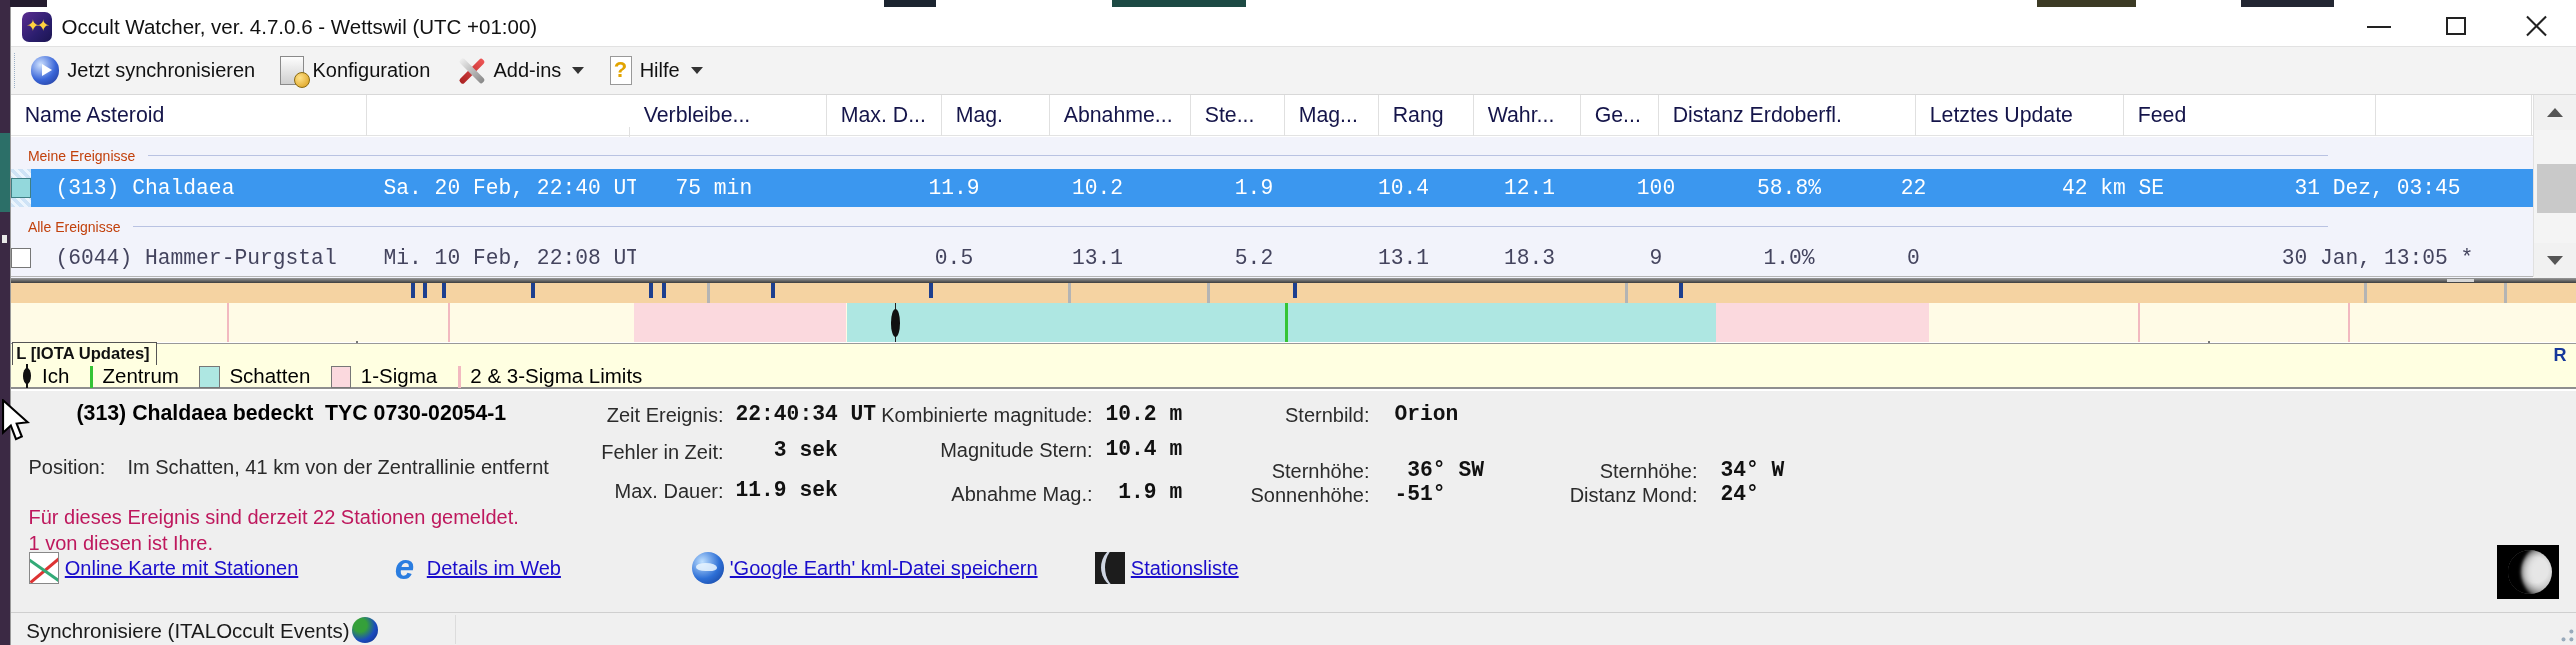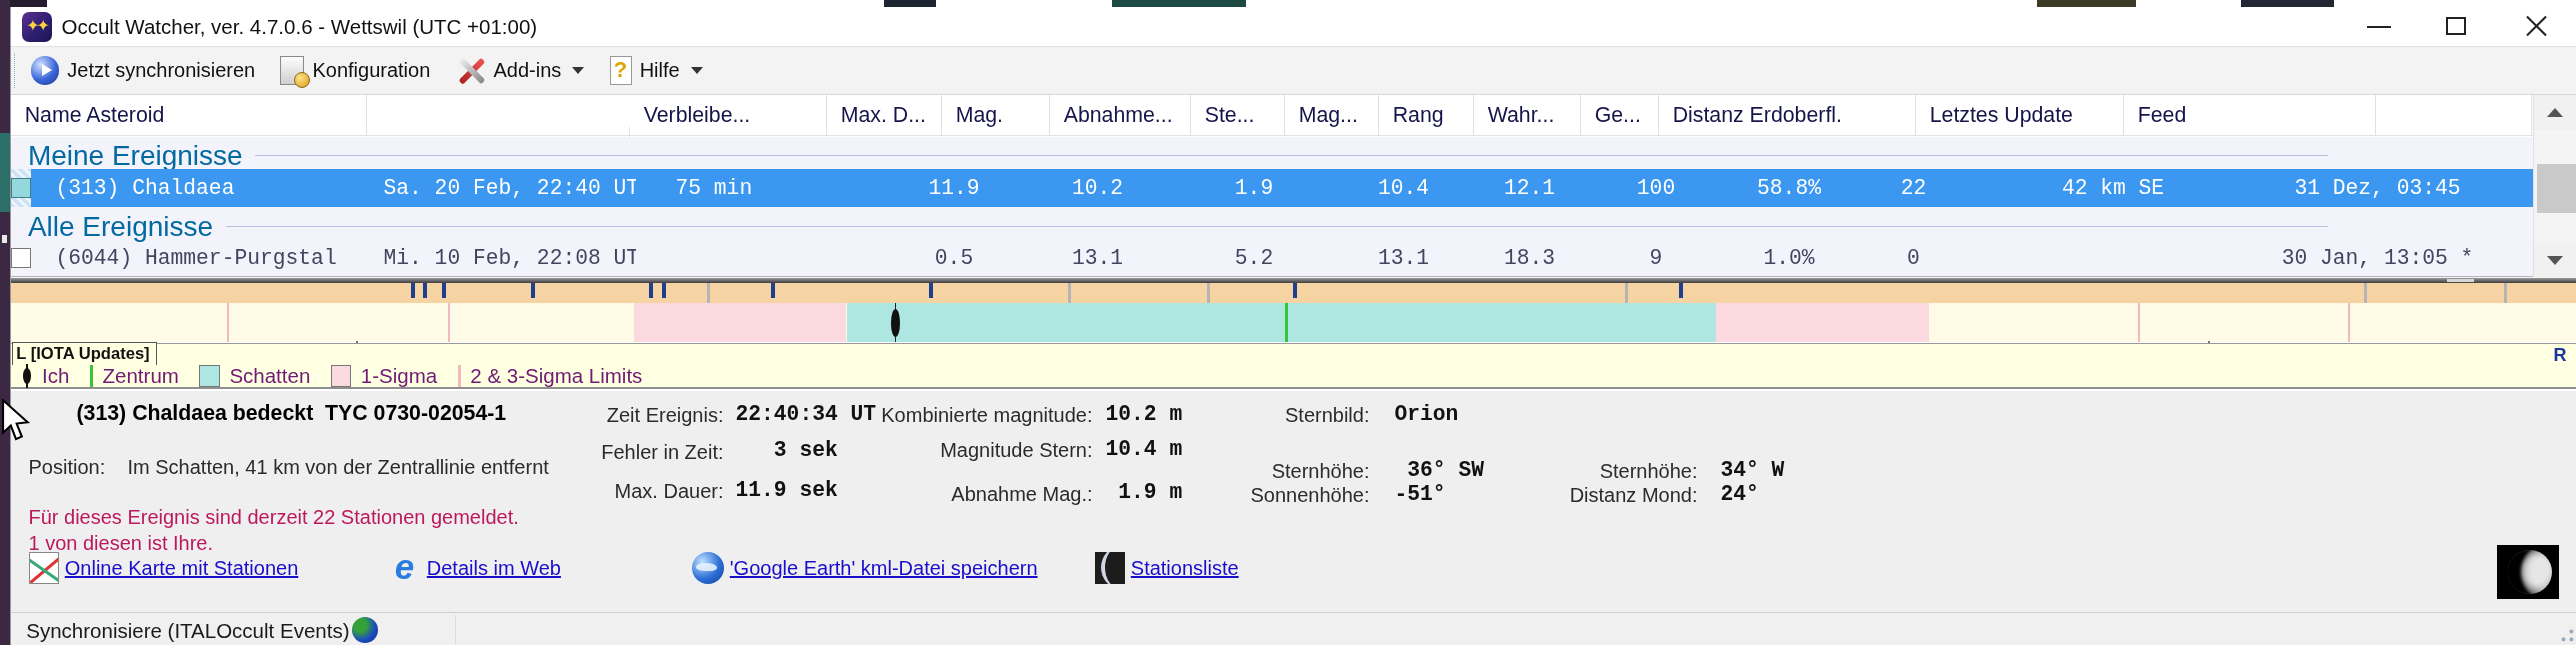--- a/index.html
+++ b/index.html
@@ -46,21 +46,21 @@
   #ic-help { width:22px; height:28.4px; background:#fff; border:1.6px solid #999; position:relative; }
   #ic-help::after { content:"?"; position:absolute; left:3.2px; top:0px; font-size:22px; font-weight:bold; color:#e2a400; }
 
   
   #header-row { position:absolute; left:0; top:88px; width:2522px; height:41px; background:#fff; display:flex;
                 border-bottom:0.8px solid #e3e3e3; }
   .hcell { height:41px; line-height:41px; border-right:0.8px solid #e0e0e0; font-family:Liberation Sans, sans-serif;
            font-size:21.3px; color:#15154a; padding-left:14.2px; white-space:nowrap; overflow:hidden; }
   #rows-region { position:absolute; left:0; top:130px; width:2522px; height:141px; background:#f2f3fb; }
   .group-hdr { position:absolute; left:0; width:2522px; height:25px; display:flex; align-items:center; }
-  .group-hdr .glabel { font-size:28px; color:#0369a1; margin-left:17.4px; white-space:nowrap; }
+  .group-hdr .glabel { font-size:14px; color:#c2410c; margin-left:17.4px; white-space:nowrap; }
   .group-hdr .gline  { flex:1; height:0; border-top:0.8px solid #b9c2e2; margin-left:12.6px; margin-right:205px; }
   .trow { position:absolute; left:0; width:2522px; height:38px; display:flex; }
   .cbzone { width:46px; height:38px; display:flex; align-items:center; justify-content:center; }
   .trow.selected .cbzone { background:repeating-linear-gradient(45deg,#cfe3f6 0 3.2px,#ecf5fd 3.2px 6.3px); }
   .cb { width:20px; height:20px; background:#fff; border:1.6px solid #777; }
   .trow.checked .cb { background:#93d8dc; border-color:#3f7f84; }
   .rowbar { display:flex; height:38px;gap:32px; }
   .trow.selected .rowbar { background:#3b97ef; }
   .cell { height:38px; line-height:38px; font-family:"Liberation Mono","DejaVu Sans Mono",monospace; font-size:21.3px;
           color:#44445e; white-space:pre; overflow:hidden; text-align:center; }
@@ -93,21 +93,21 @@
   .edge-tick { position:absolute; top:38px; width:2.4px; height:9.5px; background:#777; }
   #band-line { position:absolute; left:0; top:336px; width:2567px; height:1.6px; background:#999; }
   #lrow { position:absolute; left:0; top:337px; width:2567px; height:20.5px; background:#ffffe1; }
   #l-label { position:absolute; left:1.6px; top:-2.4px; font-size:16.6px; font-weight:bold; color:#111;
              background:#ffffe1; border:0.8px solid #555; padding:0.8px 6.3px 1.6px 3.2px; }
   #r-label { position:absolute; right:11px; top:0.8px; font-size:18px; font-weight:bold; color:#16389b; }
 
   
   #legend { position:absolute; left:0; top:358px; width:2567px; height:24px; background:#ffffe1; display:flex; align-items:center;
             border-bottom:2.4px solid #8f8f8f; }
-  .lg-item { display:flex; align-items:center; gap:9.5px; margin-left:20.5px; font-size:20.5px; color:#701a75; }
+  .lg-item { display:flex; align-items:flex-end; gap:9.5px; margin-left:20.5px; font-size:20.5px; color:#000000; }
   .lg-item:first-child { margin-left:11px; }
   #mk-ich { position:relative; width:11px; height:24px; }
   #mk-ich::before { content:""; position:absolute; left:4.7px; top:0; width:1.6px; height:24px; background:#111; }
   #mk-ich::after  { content:""; position:absolute; left:1.6px; top:4px; width:8px; height:16px; background:#111; border-radius:50%; }
   #mk-zentrum { width:3.2px; height:22px; background:#35c435; }
   #mk-schatten { width:20.5px; height:22px; background:#aee7e2; border:0.8px solid #777; }
   #mk-sigma1 { width:20.5px; height:22px; background:#fbd9de; border:0.8px solid #777; }
   #mk-sigma23 { width:3.2px; height:22px; background:#f2b9c0; }
 
   

